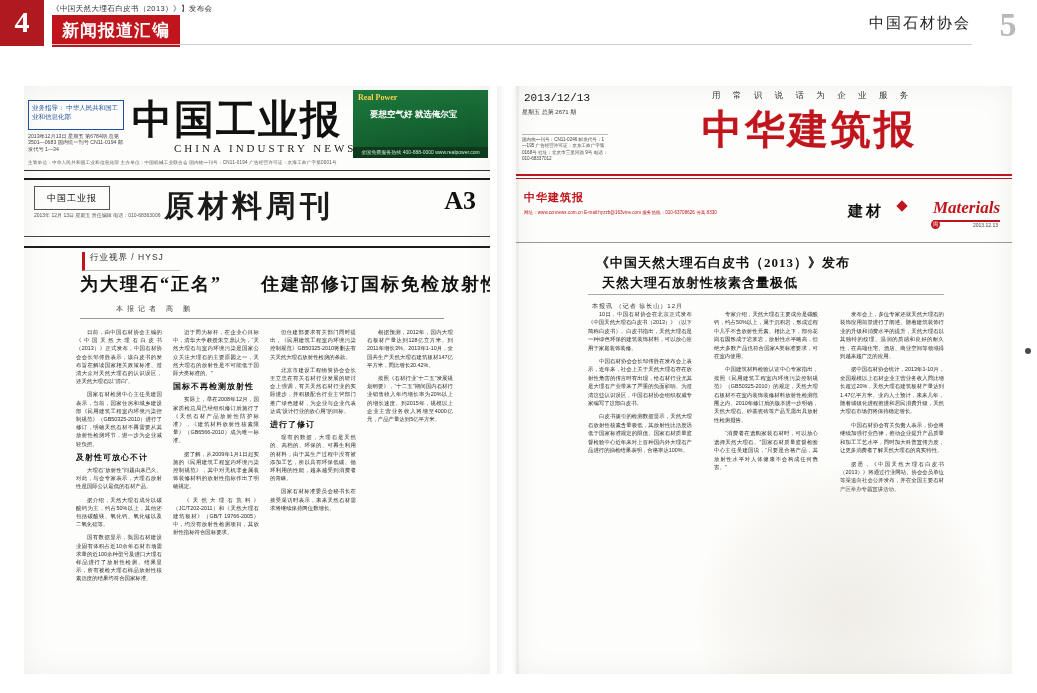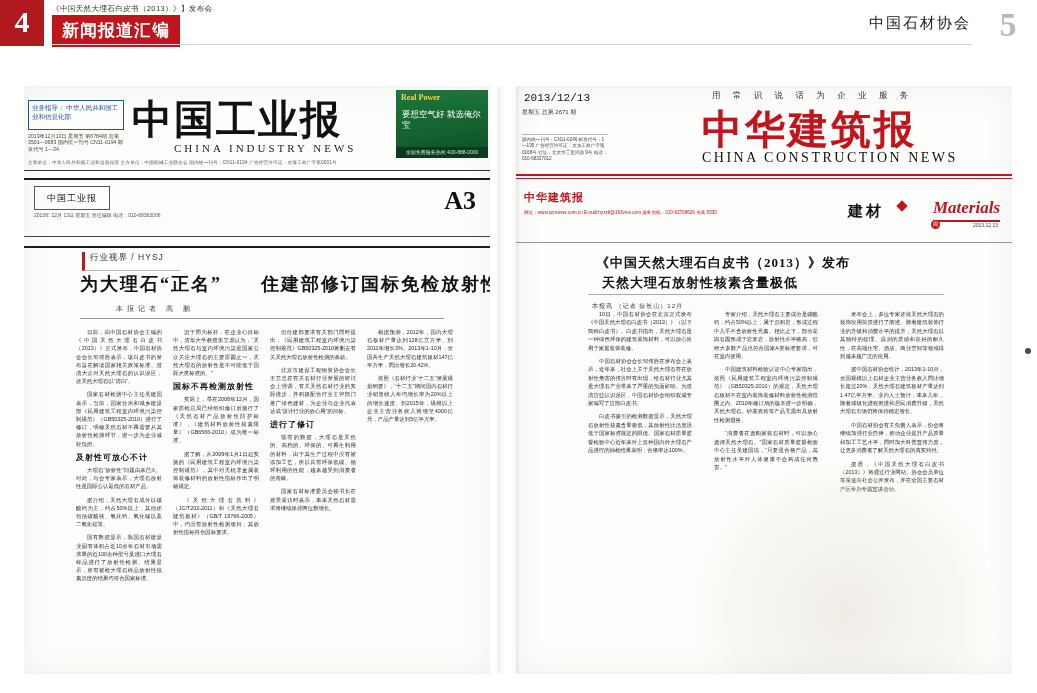--- a/index.html
+++ b/index.html
@@ -151,29 +151,30 @@
     letter-spacing: 3px;
     color: #222;
   }
   .l-ad {
     position: absolute;
     right: 2px; top: 4px;
     width: 92px; height: 68px;
     background: linear-gradient(170deg,#1d7a3d 0%, #14612f 60%, #0e4a24 100%);
     color: #fff;
     overflow: hidden;
+    padding-left: 43px;
   }
   .l-ad-brand {
     position: absolute; top: 3px; left: 5px;
     font-size: 8px; font-weight: bold; color: #ffd84d;
     font-family: "Liberation Serif", serif;
   }
   .l-ad-txt {
-    position: absolute; top: 19px; left: 6px;
-    font-size: 8.5px; line-height: 11px; color: #fff; font-weight: normal;
+    position: absolute; top: 19px; left: 17px;
+    font-size: 8.5px; line-height: 11px; color: #fff; font-weight: bold;
   }
   .l-ad-strip {
     position: absolute; bottom: 0; left: 0; right: 0; height: 11px;
     background: #0b3a1c; color: #cfe8d5; font-size: 5px; line-height: 11px;
     text-align: center;
   }
   .l-thinline {
     position: absolute;
     left: 0; top: 84px; width: 466px; height: 1px; background: #333;
   }
@@ -432,20 +433,21 @@
         <div class="l-ad-strip">全国免费服务热线 400-888-0000 www.realpower.com</div>
       </div>
       <div class="l-dateline">主管单位：中华人民共和国工业和信息化部  主办单位：中国机械工业联合会  国内统一刊号：CN11-0194  广告经营许可证：京海工商广字第0001号</div>
       <div class="l-thinline"></div>
     </div>
 
     <div class="l-band">
       <div class="l-band-logo">中国工业报</div>
       <div class="l-band-date">2013年 12月 13日 星期五
 责任编辑 电话：010-68363006</div>
+      <div class="l-band-title">原材料周刊</div>
       <div class="l-band-page">A3</div>
       <div class="l-band-rule2"></div>
     </div>
 
     <div class="l-article">
       <div class="l-kicker">行业视界 / HYSJ</div>
       <div class="l-headline">
         <span>为大理石“正名”</span>
         <span style="display:inline-block;width:26px"></span>
         <span>住建部修订国标免检放射性</span>
@@ -490,21 +492,20 @@
       <div class="r-date">2013/12/13</div>
       <div class="r-date-sub">星期五
 总第 2671 期</div>
       <div class="r-info-box">国内统一刊号：CN11-0246
 邮发代号：1—195
 广告经营许可证：京东工商广字第0168号
 社址：北京市三里河路 9号
 电话：010-68337012</div>
       <div class="r-slogan">用 常 识 说 话     为 企 业 服 务</div>
       <div class="r-title">中华建筑报</div>
-      <div class="r-title-en">CHINA CONSTRUCTION NEWS</div>
       <div class="r-rule-red"></div>
       <div class="r-rule-thin"></div>
     </div>
 
     <div class="r-band">
       <div class="r-band-logo">中华建筑报</div>
       <div class="r-band-contact">网址：www.ccnnews.com.cn  E-mail:hyzzb@163vine.com
 服务热线：010-63708626 传真 8330</div>
       <div class="r-band-sec">建材</div>
       <div class="r-band-diamond"></div>

